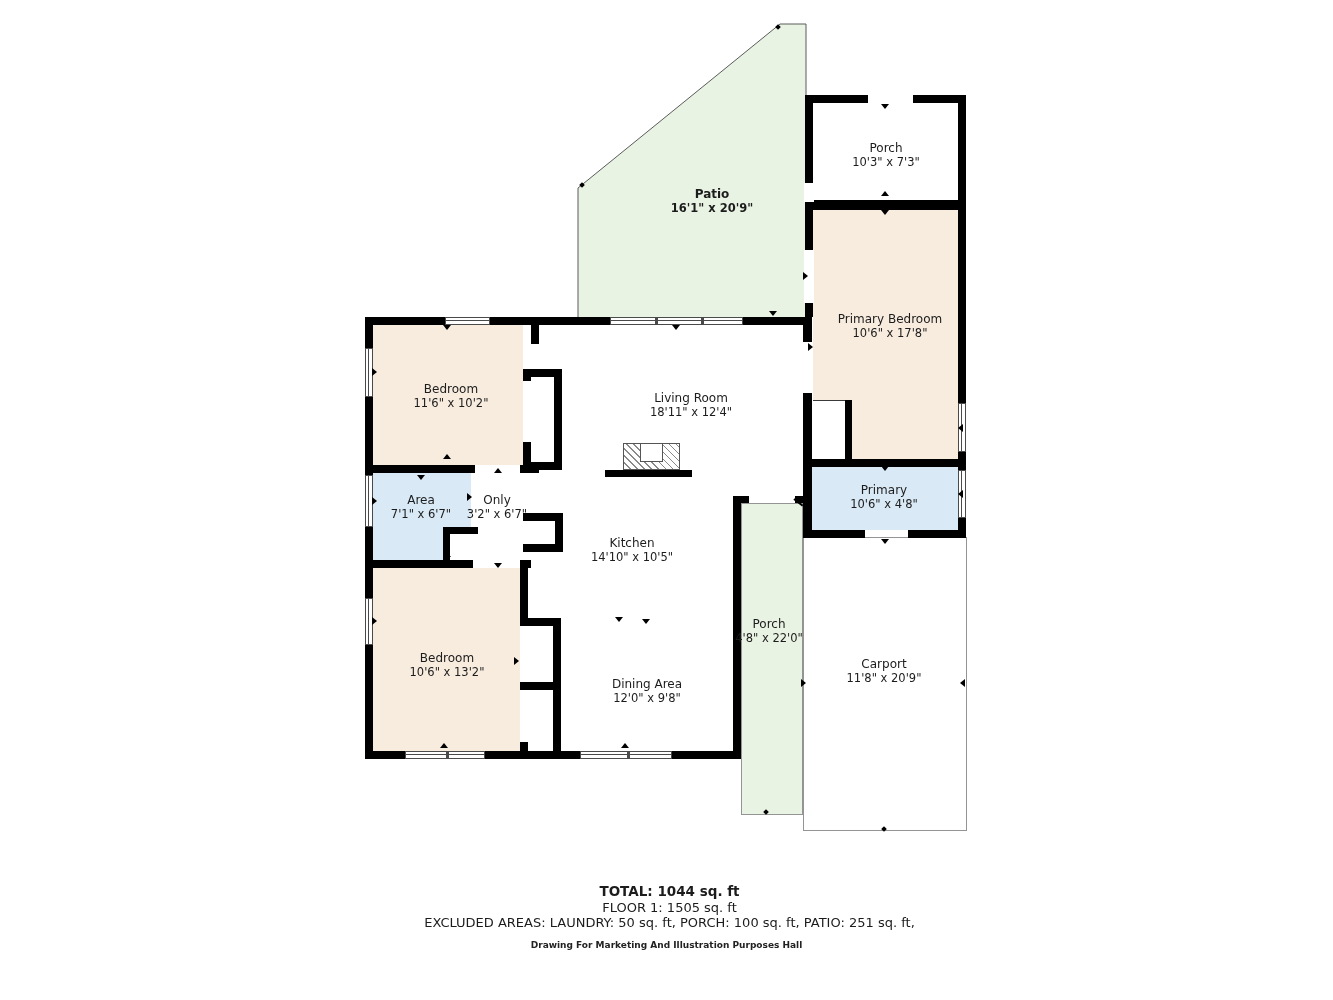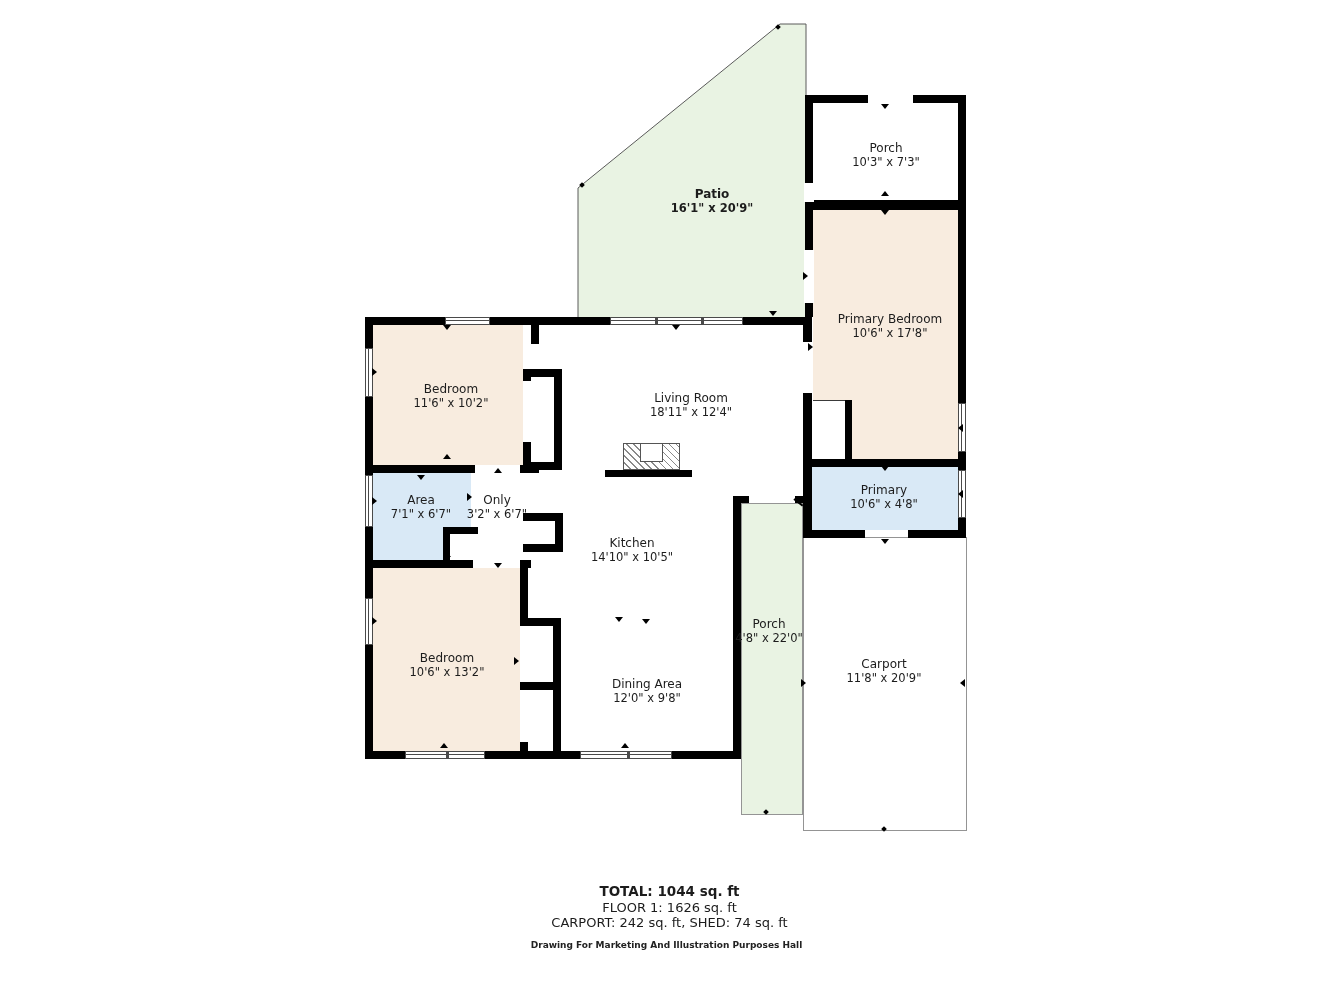--- a/index.html
+++ b/index.html
@@ -246,17 +246,17 @@
     <div class="nm">Carport</div>
     <div class="dm">11'8" x 20'9"</div>
   </div>
   <div class="room-label" style="left:647px;top:691px;">
     <div class="nm">Dining Area</div>
     <div class="dm">12'0" x 9'8"</div>
   </div>
 
   <div id="footer">
     <div class="f-line f-total">TOTAL: 1044 sq. ft</div>
-    <div class="f-line">FLOOR 1: 1626 sq. ft</div>
-    <div class="f-line">CARPORT: 242 sq. ft, SHED: 74 sq. ft</div>
+    <div class="f-line">FLOOR 1: 1505 sq. ft</div>
+    <div class="f-line">EXCLUDED AREAS: LAUNDRY: 50 sq. ft, PORCH: 100 sq. ft, PATIO: 251 sq. ft,</div>
     <div class="f-disclaimer">Drawing For Marketing And Illustration Purposes Hall</div>
   </div>
 </div>
 
 </body></html>

